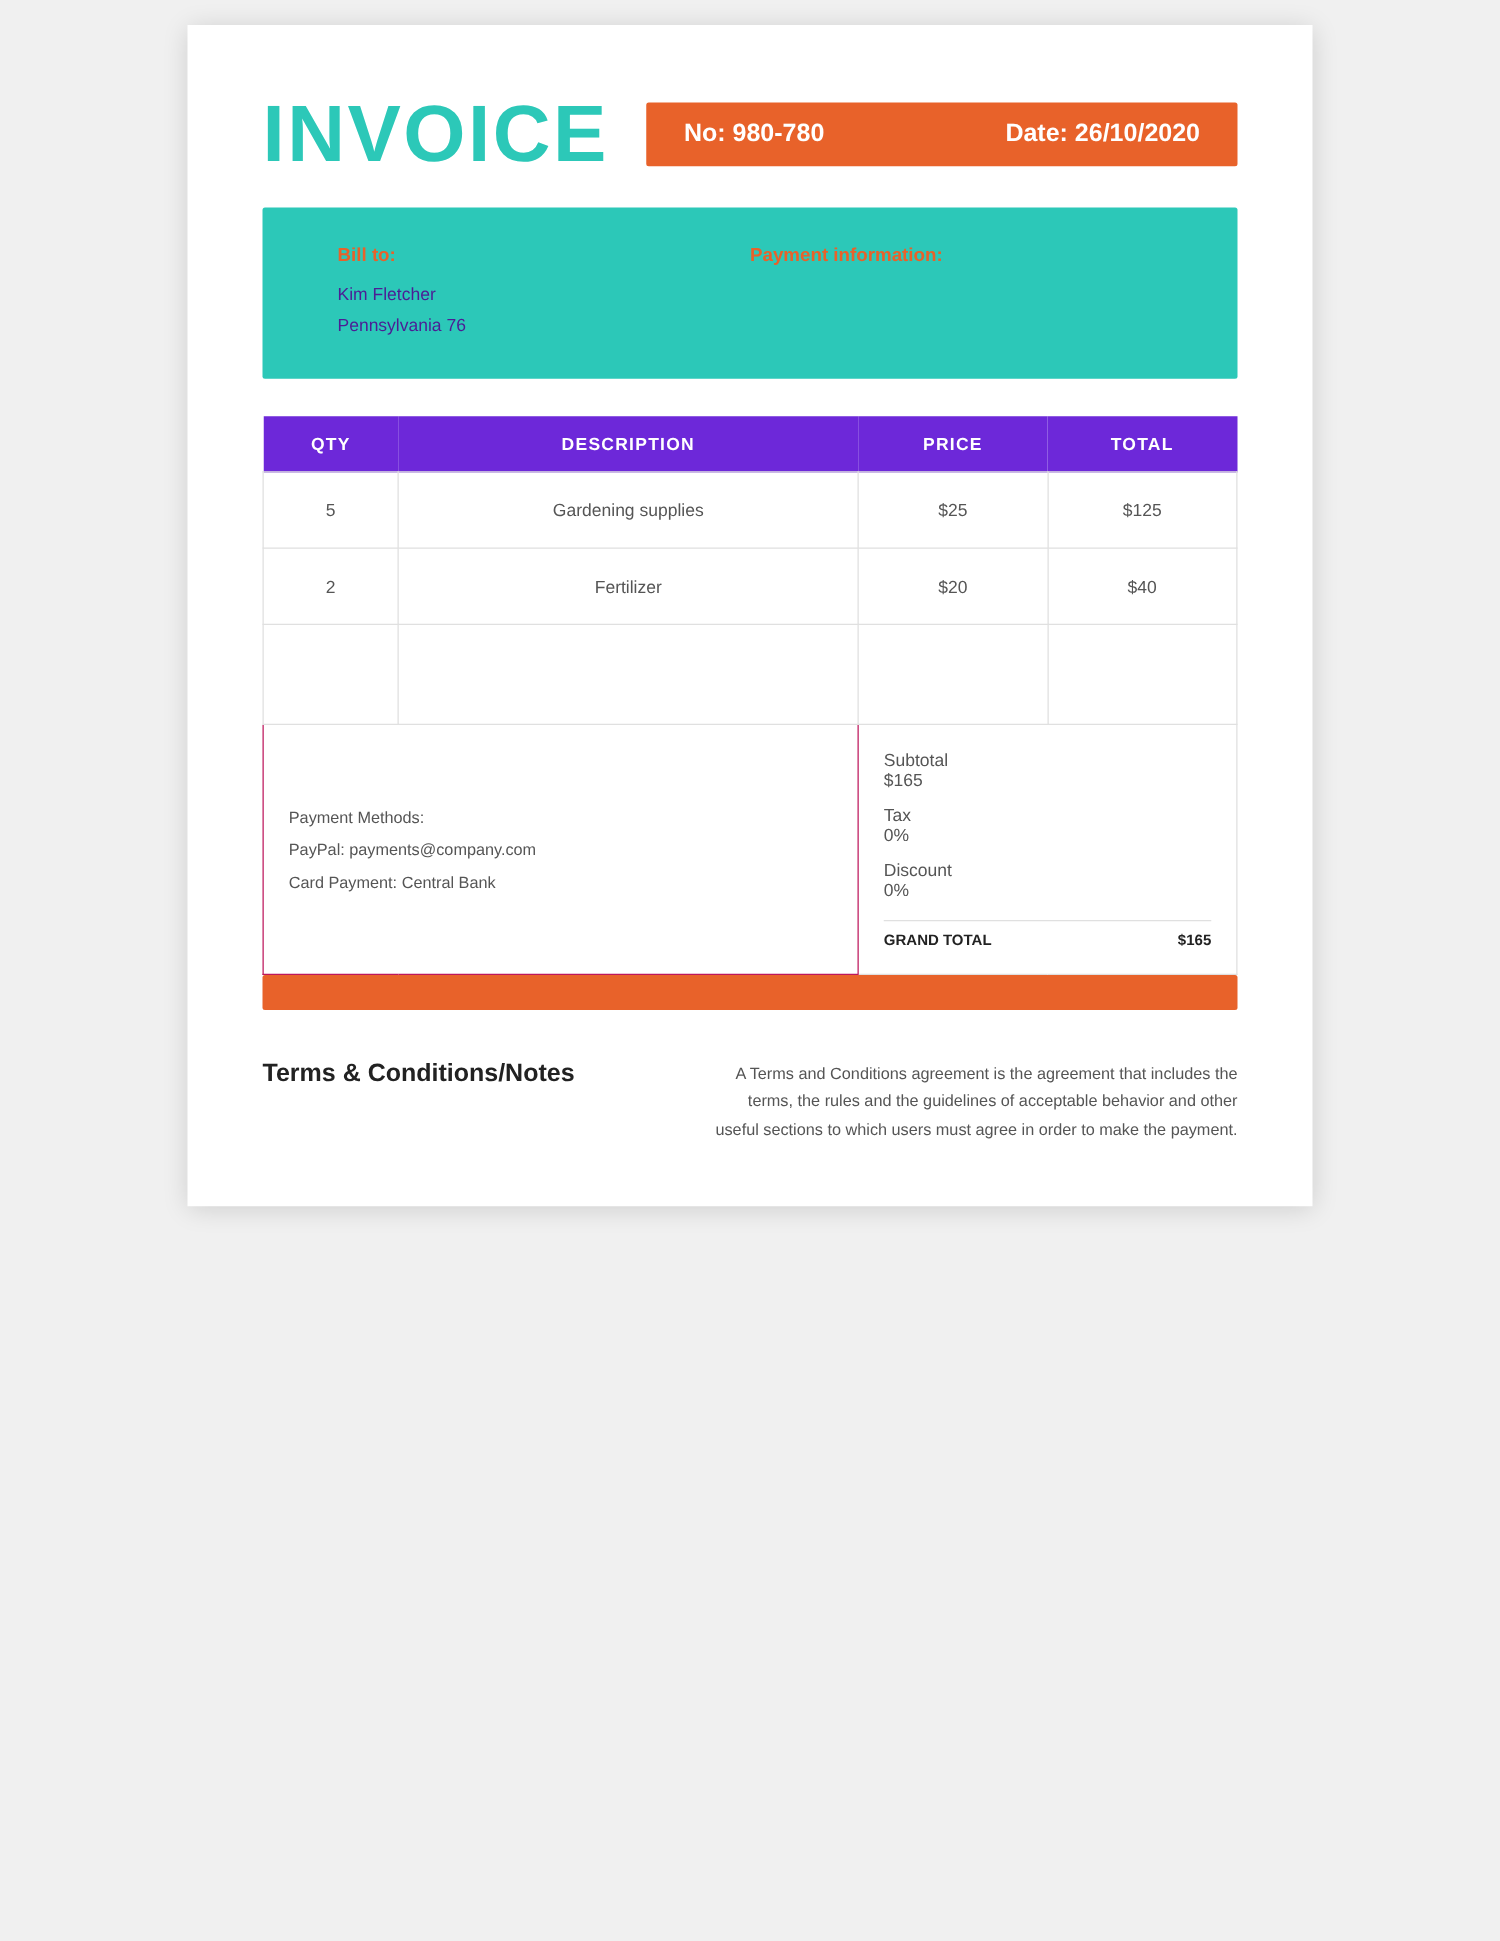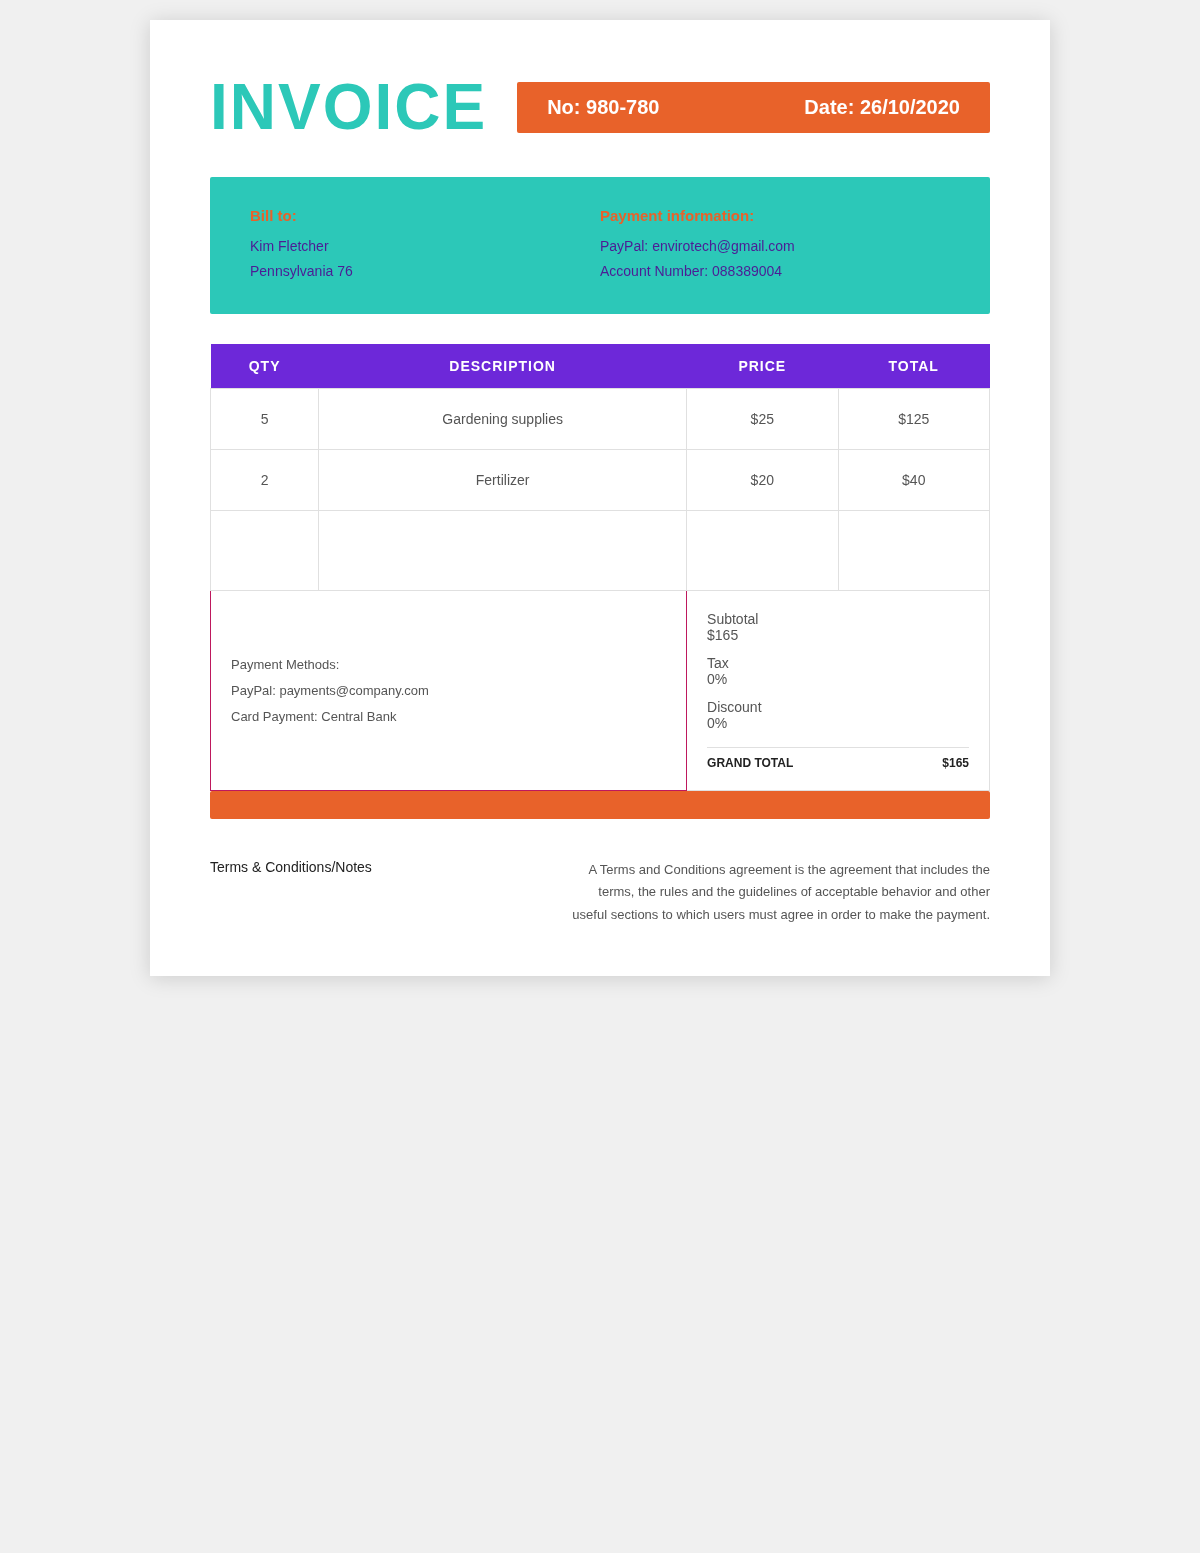--- a/index.html
+++ b/index.html
@@ -16,21 +16,21 @@
       width: 900px;
       background: #ffffff;
       padding: 50px 60px;
       box-shadow: 0 2px 20px rgba(0,0,0,0.15);
     }
 
     
     .header {
       display: flex;
       align-items: center;
-      margin-bottom: 33px;
+      margin-bottom: 22px;
     }
     .invoice-title {
       font-size: 64px;
       font-weight: bold;
       color: #2cc8b8;
       letter-spacing: 2px;
       flex: 0 0 auto;
       margin-right: 30px;
     }
     .header-info {
@@ -44,21 +44,21 @@
     }
     .header-info span {
       color: #ffffff;
       font-size: 20px;
       font-weight: bold;
     }
 
     
     .bill-section {
       background: #2cc8b8;
-      padding: 30px 40px;
+      padding: 30px 60px;
       display: flex;
       justify-content: space-between;
       margin-bottom: 30px;
       border-radius: 2px;
     }
     .bill-col {
       flex: 1;
     }
     .bill-label {
       color: #e8622a;
@@ -165,22 +165,22 @@
     }
 
     
     .terms-section {
       display: flex;
       justify-content: space-between;
       align-items: flex-start;
       margin-top: 40px;
     }
     .terms-title {
-      font-size: 14px;
-      font-weight: normal;
+      font-size: 20px;
+      font-weight: bold;
       color: #222;
     }
     .terms-text {
       font-size: 13px;
       color: #555;
       line-height: 1.7;
       text-align: right;
       max-width: 420px;
     }
   </style>
@@ -200,24 +200,20 @@
   <div class="bill-section">
     <div class="bill-col">
       <div class="bill-label">Bill to:</div>
       <div class="bill-text">
         <div>Kim Fletcher</div>
         <div>Pennsylvania 76</div>
       </div>
     </div>
     <div class="bill-col">
       <div class="bill-label">Payment information:</div>
-      <div class="bill-text">
-        <div>PayPal: envirotech@gmail.com</div>
-        <div>Account Number: 088389004</div>
-      </div>
     </div>
   </div>
 
   <table class="invoice-table">
     <thead>
       <tr class="table-header">
         <th>QTY</th>
         <th class="desc">DESCRIPTION</th>
         <th class="price">PRICE</th>
         <th class="total">TOTAL</th>

